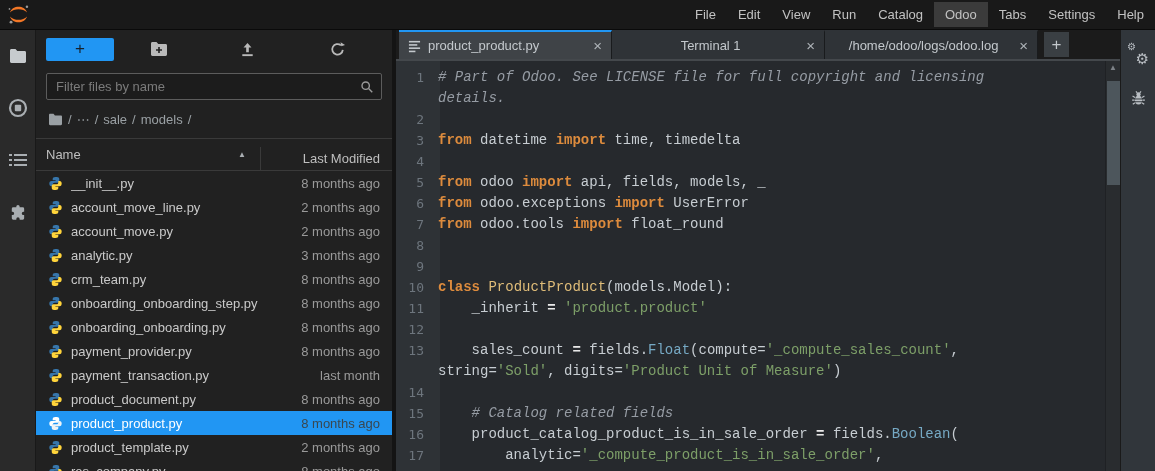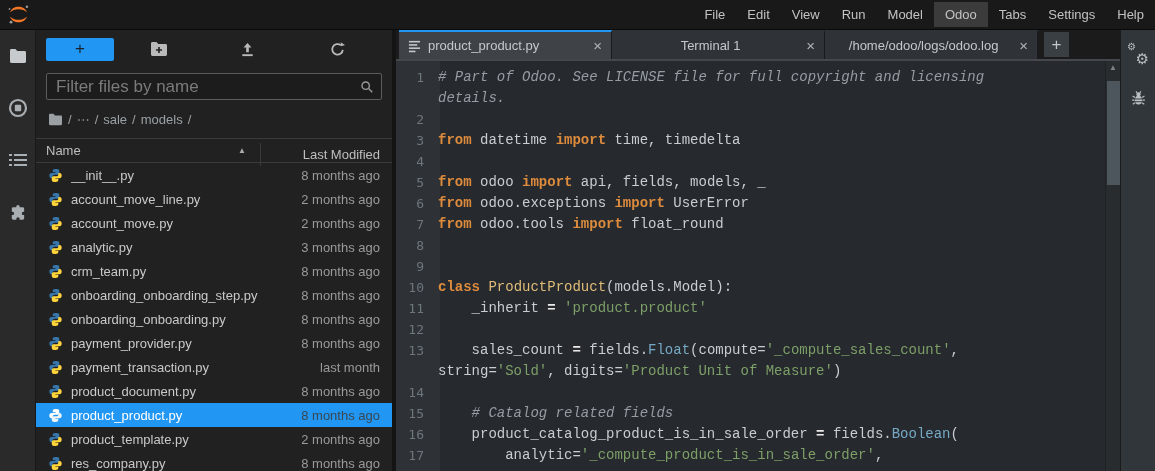--- a/index.html
+++ b/index.html
@@ -20,26 +20,26 @@
   .strip-icon { width:36px; height:40px; margin-bottom:12px; display:flex; align-items:center; justify-content:center; color:#a9aeb2; }
   .strip-icon.active { color:#c7cbce; }
 
   
   .file-browser { width:360px; background:#212121; border-right:4px solid #141414; display:flex; flex-direction:column; overflow:hidden; }
   .fb-toolbar { height:38px; display:flex; align-items:center; padding:0 10px; }
   .new-launcher { width:68px; height:23px; background:var(--accent); border:none; border-radius:2px; color:#16212b; font-size:17px; line-height:20px; cursor:pointer; }
   .fb-tool { flex:1; display:flex; justify-content:center; color:#b9b9b9; }
   .fb-filter-row { padding:5px 10px 6px 10px; }
   .filter-box { position:relative; height:27px; border:1px solid #5c5c5c; border-radius:2px; background:#1c1c1c; display:flex; align-items:center; }
-  .filter-box input { flex:1; background:transparent; border:none; outline:none; color:#cccccc; font-size:17px; padding:0 26px 0 9px; font-family:"Liberation Sans",sans-serif; }
+  .filter-box input { flex:1; background:transparent; border:none; outline:none; color:#cccccc; font-size:13px; padding:0 26px 0 9px; font-family:"Liberation Sans",sans-serif; }
   .filter-box input::placeholder { color:#7b7b7b; }
   .filter-search { position:absolute; right:7px; top:6px; color:#9a9a9a; }
   .breadcrumb { height:26px; display:flex; align-items:center; padding:0 12px; color:#9aa0a4; font-size:13px; gap:5px; }
   .crumb { cursor:pointer; }
-  .listing-header { height:25px; margin-top:6px; display:flex; align-items:center; border-top:1px solid #3a3a3a; border-bottom:1px solid #3a3a3a; color:#bfbfbf; font-size:13px; }
+  .listing-header { height:33px; margin-top:6px; display:flex; align-items:center; border-top:1px solid #3a3a3a; border-bottom:1px solid #3a3a3a; color:#bfbfbf; font-size:13px; }
   .lh-name { flex:1; display:flex; align-items:center; justify-content:space-between; padding:0 14px 0 10px; }
   .sort-arrow { font-size:8px; color:#a9aeb2; }
   .lh-mod { width:132px; border-left:1px solid #3a3a3a; text-align:right; padding-right:12px; line-height:23px;margin-top:8px; }
   .file-list { flex:1; overflow:hidden; }
   .file-row { height:24px; display:flex; align-items:center; font-size:13px; color:#c9c9c9; cursor:pointer; }
   .file-row .ficon { margin:0 8px 0 12px; display:flex; }
   .file-row .fname { flex:1; white-space:nowrap; overflow:hidden; }
   .file-row .fdate { width:130px; text-align:right; padding-right:12px; color:#9a9a9a; }
   .file-row.selected { background:var(--accent); }
   .file-row.selected .fname { color:#ffffff; }
@@ -90,21 +90,21 @@
       <circle cx="20.8" cy="3.8" r="1.3" fill="#9a9a9a"></circle>
       <circle cx="2.6" cy="6.2" r="0.9" fill="#9a9a9a"></circle>
       <circle cx="4.2" cy="20" r="1.5" fill="#9a9a9a"></circle>
     </svg>
   </div>
   <div class="menu-items" id="menu-items">
       <div class="menu-item">File</div>
       <div class="menu-item">Edit</div>
       <div class="menu-item">View</div>
       <div class="menu-item">Run</div>
-      <div class="menu-item">Model</div>
+      <div class="menu-item">Catalog</div>
       <div class="menu-item active">Odoo</div>
       <div class="menu-item">Tabs</div>
       <div class="menu-item">Settings</div>
       <div class="menu-item">Help</div>
     </div>
 </div>
 
 <div class="main">
 
   <div class="left-strip" id="left-strip">

